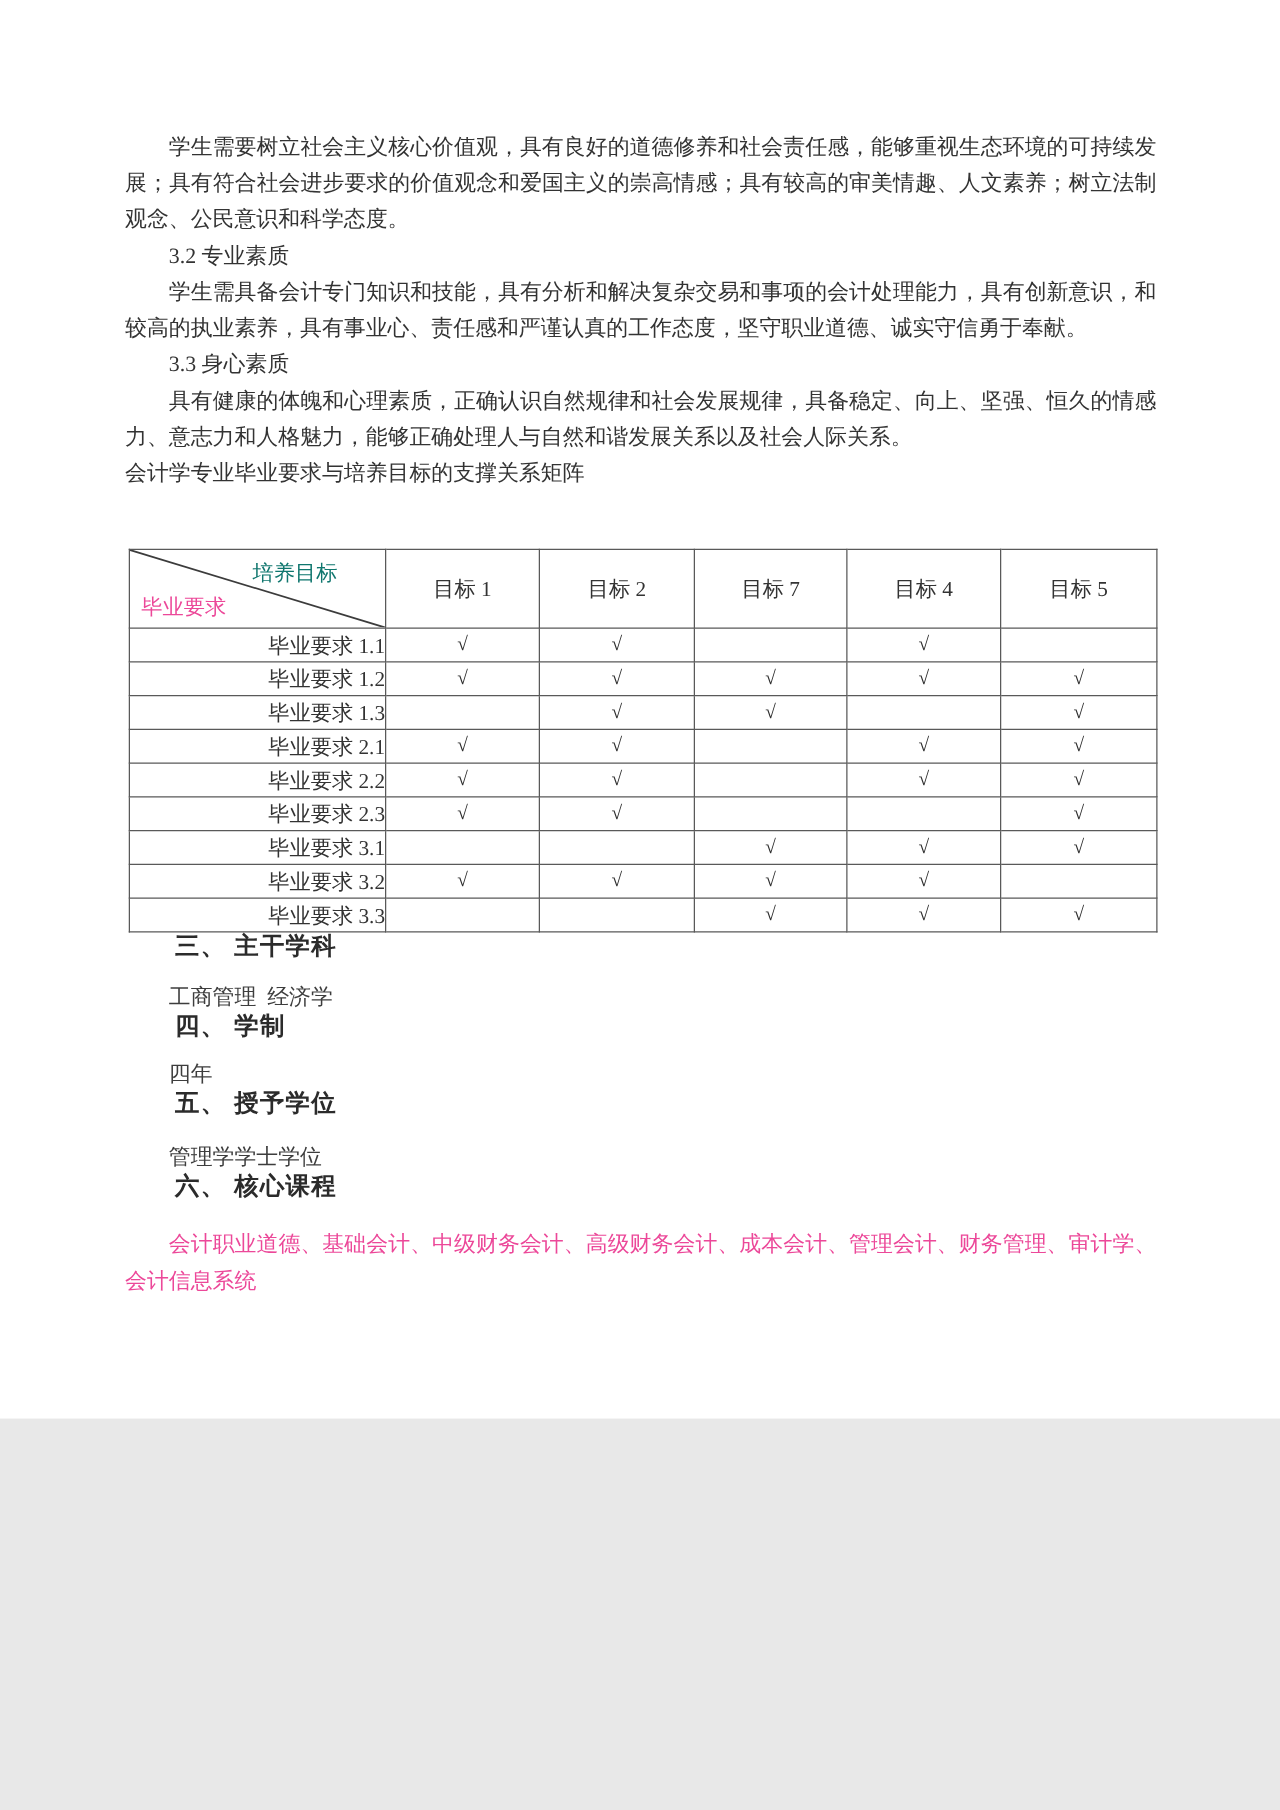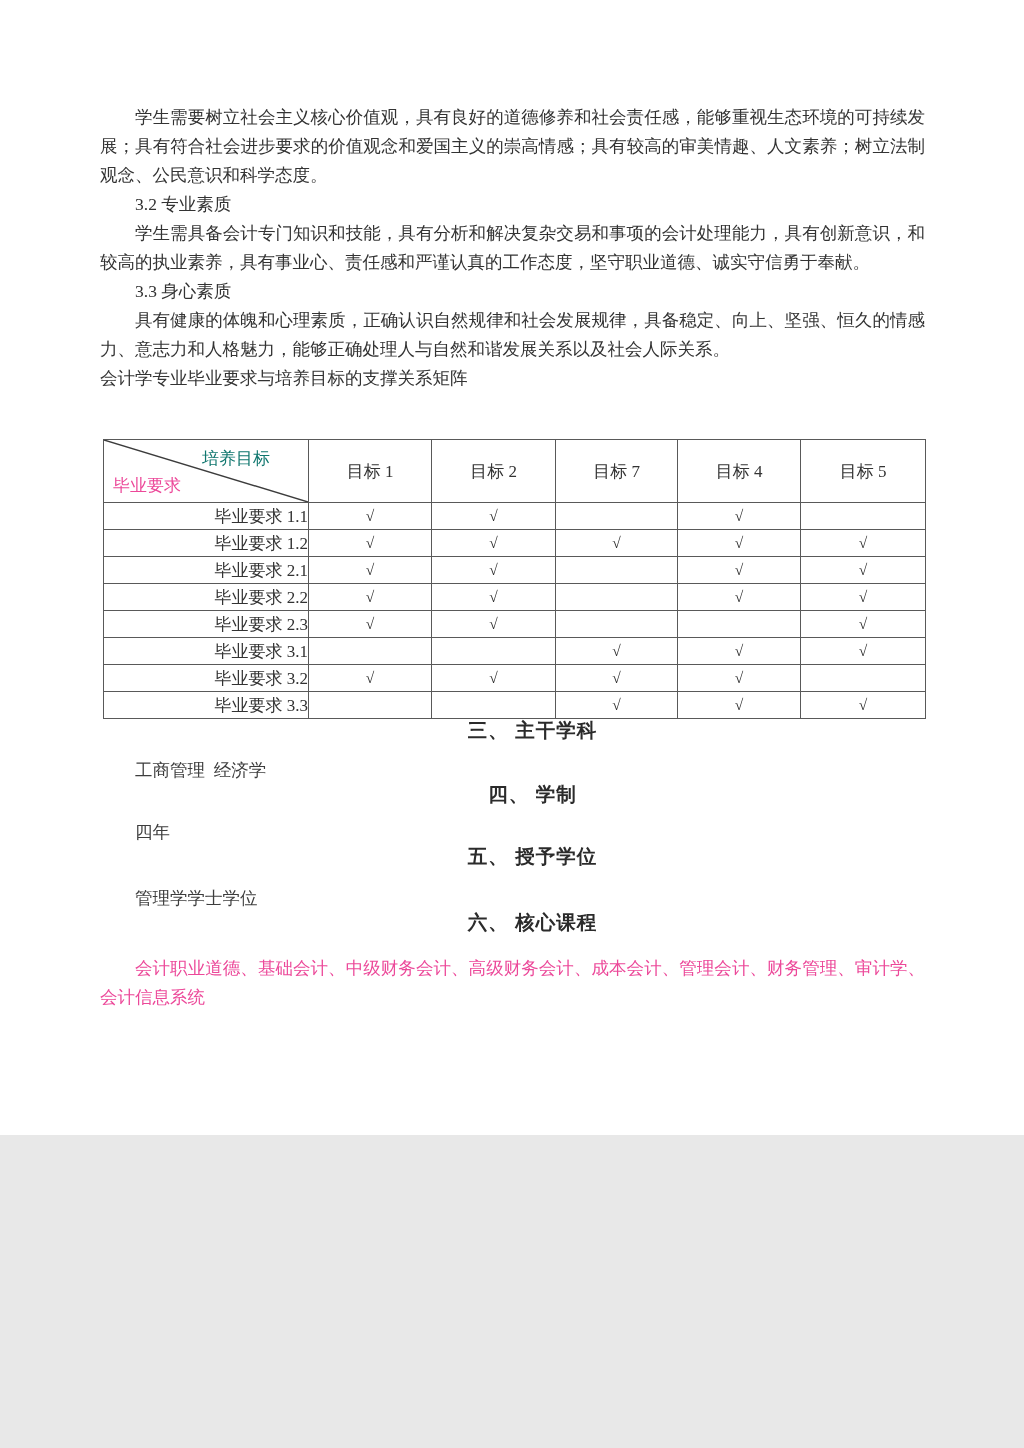--- a/index.html
+++ b/index.html
@@ -50,21 +50,20 @@
   td.mark { text-align: center; font-size: 15.5px; color: #2f2f2f; }
   h2.sec-heading {
     font-family: "Liberation Sans", "DejaVu Sans", sans-serif;
     font-weight: bold;
     font-size: 19.5px;
     line-height: 23px;
     color: #2b2b2b;
     letter-spacing: 1px;
     margin: 0;
     padding-left: 40px;
-    text-align: center;
   }
   .sec-body {
     margin: 0;
     padding-left: 35px;
     font-size: 17.5px;
     line-height: 25px;
     color: #3d3d3d;
     white-space: pre-wrap;
   }
   .mt-sec3 { margin-top: 52px; }
@@ -137,20 +136,28 @@
         </tr>
         <tr>
           <td class="rowlabel">毕业要求 1.2</td>
           <td class="mark">√</td>
           <td class="mark">√</td>
           <td class="mark">√</td>
           <td class="mark">√</td>
           <td class="mark">√</td>
         </tr>
         <tr>
+          <td class="rowlabel">毕业要求 1.3</td>
+          <td class="mark"></td>
+          <td class="mark">√</td>
+          <td class="mark">√</td>
+          <td class="mark"></td>
+          <td class="mark">√</td>
+        </tr>
+        <tr>
           <td class="rowlabel">毕业要求 2.1</td>
           <td class="mark">√</td>
           <td class="mark">√</td>
           <td class="mark"></td>
           <td class="mark">√</td>
           <td class="mark">√</td>
         </tr>
         <tr>
           <td class="rowlabel">毕业要求 2.2</td>
           <td class="mark">√</td>

